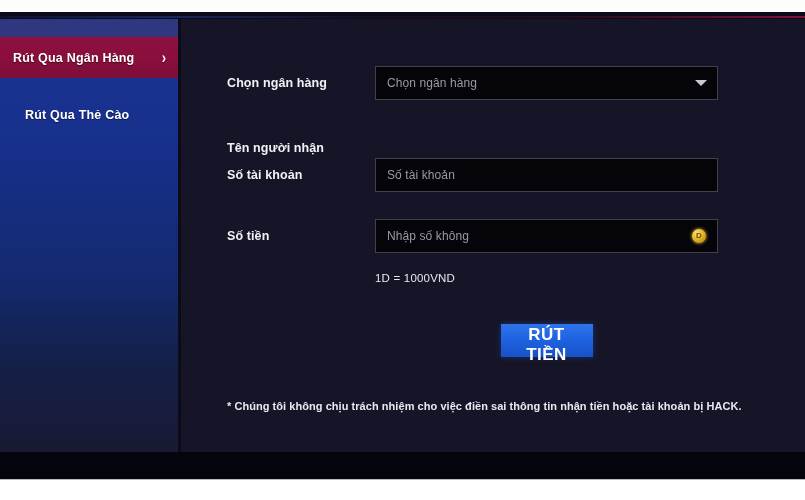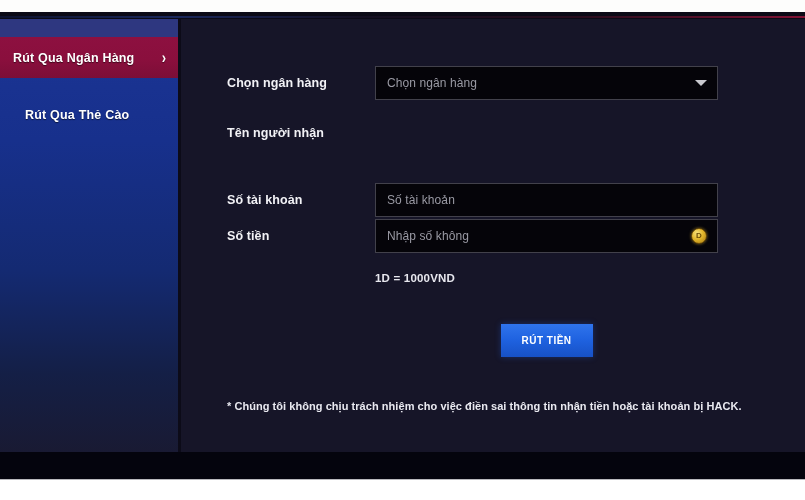--- a/index.html
+++ b/index.html
@@ -196,40 +196,40 @@
     font-weight: bold;
     line-height: 1;
   }
 
   .rate-note {
     position: absolute;
     left: 194px;
     top: 253px;
     color: #e7e7ee;
     font-size: 11.5px;
-    font-weight: bold;
+    font-weight: normal;
     letter-spacing: .2px;
   }
 
   .submit-wrap {
     position: absolute;
     left: 194px;
     top: 305px;
     width: 343px;
     display: flex;
     justify-content: center;
   }
   .submit-btn {
     width: 92px;
     height: 33px;
     background: linear-gradient(to bottom, #2f74ec 0%, #1f62e0 48%, #1751c6 100%);
     border: none;
     color: #ffffff;
     font-family: "Liberation Sans", sans-serif;
-    font-size: 10px;
+    font-size: 17px;
     font-weight: bold;
     letter-spacing: .5px;
     cursor: pointer;
     box-shadow: 0 0 6px rgba(40,100,230,.35);
   }
 
   .disclaimer {
     position: absolute;
     left: 46px;
     top: 380px;
@@ -270,25 +270,25 @@
     <div class="content">
 
       <div class="form-row" style="top:47px;">
         <span class="field-label">Chọn ngân hàng</span>
         <div class="input-box">
           <span class="ph">Chọn ngân hàng</span>
           <span class="caret-down"></span>
         </div>
       </div>
 
-      <div class="form-row" style="top:97px;">
+      <div class="form-row" style="top:112px;">
         <span class="field-label">Tên người nhận</span>
       </div>
 
-      <div class="form-row" style="top:164px;">
+      <div class="form-row" style="top:139px;">
         <span class="field-label">Số tài khoản</span>
         <div class="input-box">
           <span class="ph">Số tài khoản</span>
         </div>
       </div>
 
       <div class="form-row" style="top:200px;padding-left:13px;">
         <span class="field-label">Số tiền</span>
         <div class="input-box">
           <span class="ph">Nhập số không</span>

